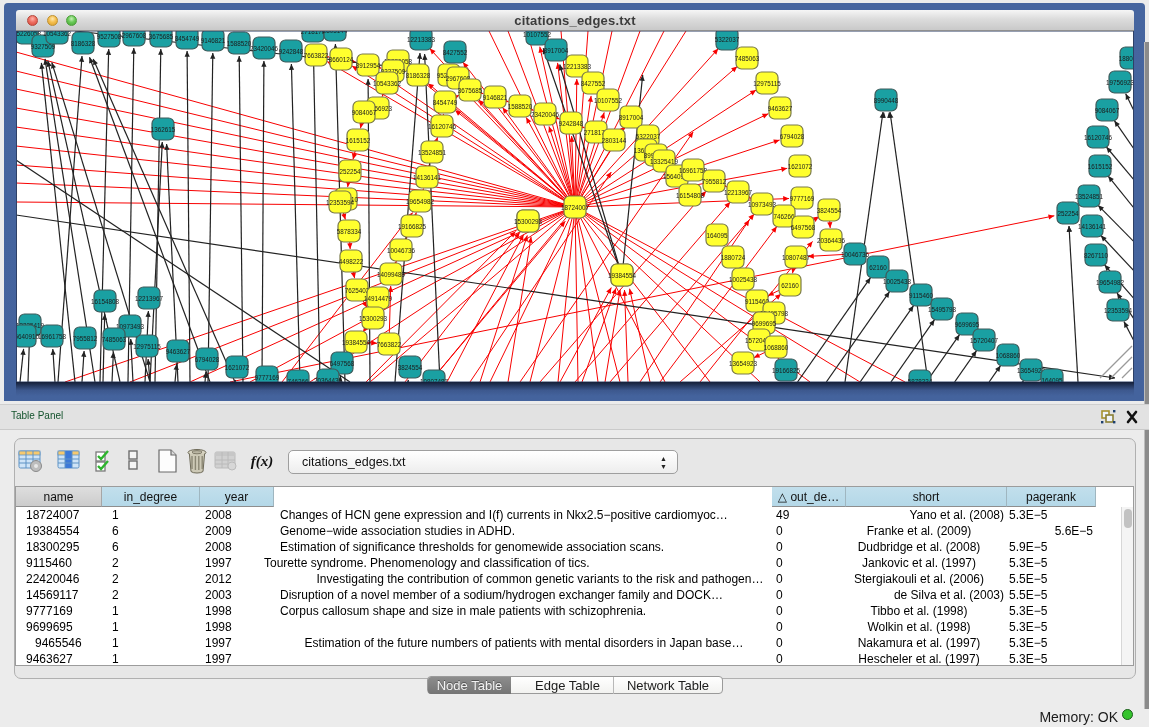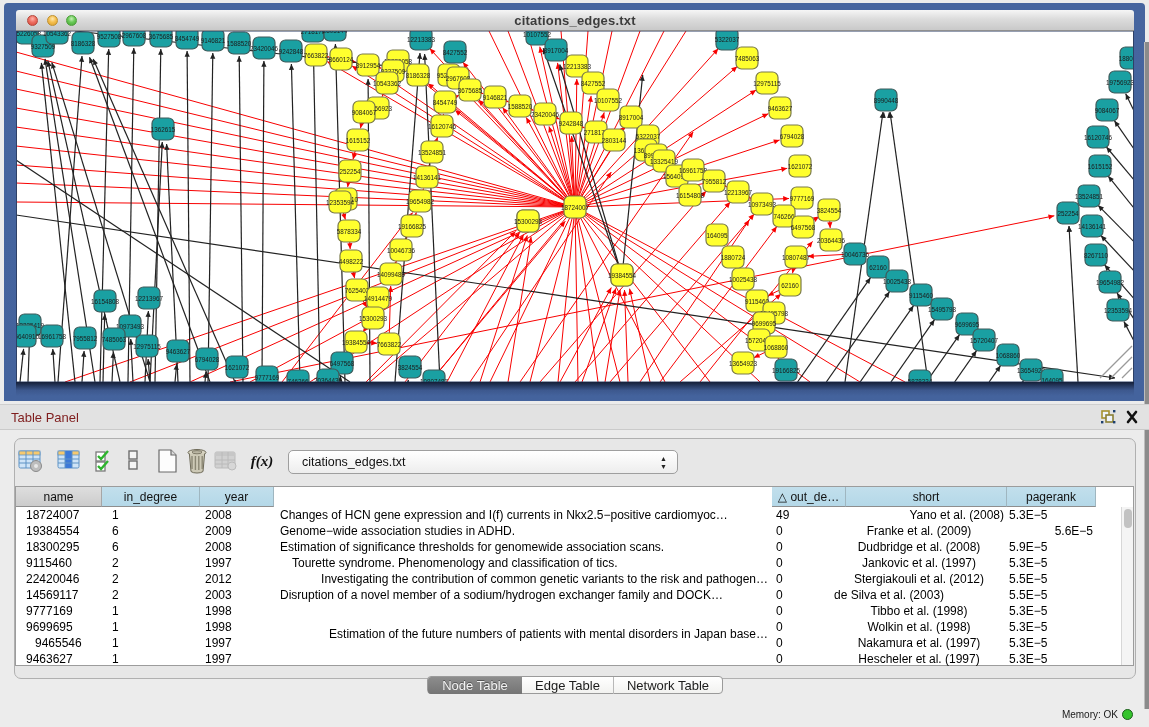--- a/index.html
+++ b/index.html
@@ -7,33 +7,33 @@
 .win{left:4px;top:3px;width:1141px;height:398px;background:linear-gradient(180deg,#46659f,#44639d);border-radius:4px 4px 0 0;}
 .winshadow{left:16px;top:382px;width:1118px;height:14px;background:linear-gradient(180deg,rgba(10,16,34,.82),rgba(40,56,98,.25) 60%,rgba(60,80,130,0));}
 .titlebar{left:16px;top:10px;width:1118px;height:21px;background:linear-gradient(180deg,#f6f6f6,#dcdcdc 45%,#c9c9c9);border-bottom:1px solid #8f8f8f;border-radius:3px 3px 0 0;}
 .title{width:100%;text-align:center;font-size:13px;font-weight:bold;color:#3c3c3c;line-height:21px;letter-spacing:.2px}
 .tl{top:14.5px;width:11px;height:11px;border-radius:50%;}
 .tl.r{left:26.5px;background:radial-gradient(circle at 50% 32%,#ffb3ab 0%,#ee6f62 45%,#d44638 100%);border:1px solid #b5473c}
 .tl.y{left:46.5px;background:radial-gradient(circle at 50% 32%,#ffe9b0 0%,#f5bf4f 45%,#d99e2b 100%);border:1px solid #bf912e}
 .tl.g{left:65.5px;background:radial-gradient(circle at 50% 32%,#c8efb9 0%,#69ca57 45%,#47a336 100%);border:1px solid #4e9e3c}
 .rstrip{left:1144px;top:42px;width:5px;height:667px;background:#8b8b8b;border-left:1px solid #bdbdbd}
 .tpbar{left:0;top:404px;width:1149px;height:26px;background:#e2e2e2;border-top:1px solid #cfcfcf;border-bottom:1px solid #cacaca}
-.tpbar span{position:absolute;left:11px;top:5px;font-size:13px;color:#7f1d1d}
+.tpbar span{position:absolute;left:11px;top:5px;font-size:10px;color:#14532d}
 .panel{left:14px;top:438px;width:1122px;height:241px;background:#e7e7e7;border:1px solid #b0b0b0;border-radius:7px}
 .tbl{left:15px;top:486px;width:1119px;height:180px;background:#fff;border:1px solid #9c9c9c;font-size:12px}
 .hdr{position:absolute;top:0;height:20px;line-height:20px;text-align:center;color:#111;
   background:linear-gradient(180deg,#c2dfec,#b4d8e8);border-right:1px solid #9fb6c0;border-bottom:1px solid #8e8e8e;overflow:hidden;white-space:nowrap}
 .hdr.g{background:linear-gradient(180deg,#dedede,#cccccc);border-right:1px solid #a6a6a6}
 .cell{position:absolute;height:16px;line-height:16px;color:#000;overflow:hidden;white-space:nowrap}
 .tabs{left:427px;top:676px;width:296px;height:18px;border:1px solid #9a9a9a;border-radius:4px;background:linear-gradient(180deg,#ffffff,#f2f2f0);font-size:13px;line-height:17px;color:#1c1c1c;text-align:center}
 .seg{position:absolute;top:0;height:17px}
 .seg.sel{background:linear-gradient(180deg,#8d8d8d,#747474);color:#f2f2f2;border-radius:3px 0 0 3px;text-shadow:0 -1px 0 #555}
 .segdiv{position:absolute;top:0;width:1px;height:17px;background:#b8b8b8}
 .status{left:0;top:700px;width:1149px;height:27px;}
-.mem{position:absolute;right:31px;top:9px;font-size:10px;color:#1a1a1a}
+.mem{position:absolute;right:31px;top:9px;font-size:14px;color:#1a1a1a}
 .dot{position:absolute;right:16px;top:9px;width:11px;height:11px;border-radius:50%;background:#35c42d;border:1.5px solid #1c5c1c}
 .dd{left:288px;top:450px;width:390px;height:24px;border:1px solid #9e9e9e;border-radius:5px;background:linear-gradient(180deg,#ffffff,#ededed);font-size:12.5px;line-height:22px;color:#111;padding-left:13px}
 .dd .ar{position:absolute;right:10px;top:4px;font-size:7px;color:#222;line-height:7.5px}
 .scroll{left:1121px;top:507px;width:12px;height:158px;background:#f4f4f4;border-left:1px solid #d7d7d7}
 .thumb{position:absolute;left:2px;top:2px;width:8px;height:19px;background:#c2c2c2;border-radius:4px}
 .paneicons{position:absolute;right:8px;top:409px;width:40px;height:16px}
 </style></head><body>
 <div class="abs win"></div>
 <svg width="1118" height="351" viewBox="0 0 1118 351" style="position:absolute;left:16px;top:31px">
     <rect width="1118" height="351" fill="#ffffff"></rect>
@@ -777,68 +777,69 @@
     <div class="cell" style="left:10px;top:52px;width:76px;text-align:left">18300295</div>
     <div class="cell" style="left:96px;top:52px;width:84px;text-align:left">6</div>
     <div class="cell" style="left:189px;top:52px;width:62px;text-align:left">2008</div>
     <div class="cell" style="left:264px;top:52px;width:488px;text-align:left">Estimation of significance thresholds for genomewide association scans.</div>
     <div class="cell" style="left:760px;top:52px;width:66px;text-align:left">0</div>
     <div class="cell" style="left:818px;top:52px;width:170px;text-align:center">Dudbridge et al. (2008)</div>
     <div class="cell" style="left:993px;top:52px;width:84px;text-align:left">5.9E−5</div>
     <div class="cell" style="left:10px;top:68px;width:76px;text-align:left">9115460</div>
     <div class="cell" style="left:96px;top:68px;width:84px;text-align:left">2</div>
     <div class="cell" style="left:189px;top:68px;width:62px;text-align:left">1997</div>
-    <div class="cell" style="left:276px;top:68px;width:488px;text-align:left">Tourette syndrome. Phenomenology and classification of tics.</div>
+    <div class="cell" style="left:248px;top:68px;width:488px;text-align:left">Tourette syndrome. Phenomenology and classification of tics.</div>
     <div class="cell" style="left:760px;top:68px;width:66px;text-align:left">0</div>
     <div class="cell" style="left:818px;top:68px;width:170px;text-align:center">Jankovic et al. (1997)</div>
     <div class="cell" style="left:993px;top:68px;width:84px;text-align:left">5.3E−5</div>
     <div class="cell" style="left:10px;top:84px;width:76px;text-align:left">22420046</div>
     <div class="cell" style="left:96px;top:84px;width:84px;text-align:left">2</div>
     <div class="cell" style="left:189px;top:84px;width:62px;text-align:left">2012</div>
-    <div class="cell" style="left:264px;top:84px;width:488px;text-align:right">Investigating the contribution of common genetic variants to the risk and pathogen…</div>
+    <div class="cell" style="left:280px;top:84px;width:488px;text-align:center">Investigating the contribution of common genetic variants to the risk and pathogen…</div>
     <div class="cell" style="left:760px;top:84px;width:66px;text-align:left">0</div>
-    <div class="cell" style="left:818px;top:84px;width:170px;text-align:center">Stergiakouli et al. (2012)</div>
+    <div class="cell" style="left:818px;top:84px;width:170px;text-align:center">Stergiakouli et al. (2006)</div>
     <div class="cell" style="left:993px;top:84px;width:84px;text-align:left">5.5E−5</div>
     <div class="cell" style="left:10px;top:100px;width:76px;text-align:left">14569117</div>
     <div class="cell" style="left:96px;top:100px;width:84px;text-align:left">2</div>
     <div class="cell" style="left:189px;top:100px;width:62px;text-align:left">2003</div>
     <div class="cell" style="left:264px;top:100px;width:488px;text-align:left">Disruption of a novel member of a sodium/hydrogen exchanger family and DOCK…</div>
     <div class="cell" style="left:760px;top:100px;width:66px;text-align:left">0</div>
-    <div class="cell" style="left:818px;top:100px;width:170px;text-align:left">de Silva et al. (2003)</div>
+    <div class="cell" style="left:818px;top:100px;width:170px;text-align:right">de Silva et al. (2003)</div>
     <div class="cell" style="left:993px;top:100px;width:84px;text-align:left">5.5E−5</div>
     <div class="cell" style="left:10px;top:116px;width:76px;text-align:left">9777169</div>
     <div class="cell" style="left:96px;top:116px;width:84px;text-align:left">1</div>
     <div class="cell" style="left:189px;top:116px;width:62px;text-align:left">1998</div>
+    <div class="cell" style="left:264px;top:116px;width:488px;text-align:left">Corpus callosum shape and size in male patients with schizophrenia.</div>
     <div class="cell" style="left:760px;top:116px;width:66px;text-align:left">0</div>
     <div class="cell" style="left:818px;top:116px;width:170px;text-align:center">Tibbo et al. (1998)</div>
     <div class="cell" style="left:993px;top:116px;width:84px;text-align:left">5.3E−5</div>
     <div class="cell" style="left:10px;top:132px;width:76px;text-align:left">9699695</div>
     <div class="cell" style="left:96px;top:132px;width:84px;text-align:left">1</div>
     <div class="cell" style="left:189px;top:132px;width:62px;text-align:left">1998</div>
     <div class="cell" style="left:760px;top:132px;width:66px;text-align:left">0</div>
     <div class="cell" style="left:818px;top:132px;width:170px;text-align:center">Wolkin et al. (1998)</div>
     <div class="cell" style="left:993px;top:132px;width:84px;text-align:left">5.3E−5</div>
     <div class="cell" style="left:19px;top:148px;width:76px;text-align:left">9465546</div>
     <div class="cell" style="left:96px;top:148px;width:84px;text-align:left">1</div>
     <div class="cell" style="left:189px;top:148px;width:62px;text-align:left">1997</div>
-    <div class="cell" style="left:264px;top:139px;width:488px;text-align:right">Estimation of the future numbers of patients with mental disorders in Japan base…</div>
+    <div class="cell" style="left:264px;top:148px;width:488px;text-align:center">Estimation of the future numbers of patients with mental disorders in Japan base…</div>
     <div class="cell" style="left:760px;top:148px;width:66px;text-align:left">0</div>
     <div class="cell" style="left:818px;top:148px;width:170px;text-align:center">Nakamura et al. (1997)</div>
     <div class="cell" style="left:993px;top:148px;width:84px;text-align:left">5.3E−5</div>
     <div class="cell" style="left:10px;top:164px;width:76px;text-align:left">9463627</div>
     <div class="cell" style="left:96px;top:164px;width:84px;text-align:left">1</div>
     <div class="cell" style="left:189px;top:164px;width:62px;text-align:left">1997</div>
     <div class="cell" style="left:760px;top:164px;width:66px;text-align:left">0</div>
     <div class="cell" style="left:818px;top:164px;width:170px;text-align:center">Hescheler et al. (1997)</div>
     <div class="cell" style="left:993px;top:164px;width:84px;text-align:left">5.3E−5</div>
   </div>
 <div class="abs scroll">
     <div class="thumb"></div>
   </div>
 <div class="abs tabs">
-<div class="seg sel" style="left:0;width:94px">Node Table</div>
+<div class="seg sel" style="left:0;width:83px">Node Table</div>
 <div class="seg" style="left:94px;width:91px">Edge Table</div>
 <div class="segdiv" style="left:185px"></div>
 <div class="seg" style="left:186px;width:108px">Network Table</div>
 </div>
 <div class="abs status">
     <span class="mem">Memory: OK</span>
     <span class="dot"></span>
   </div>
 </body></html>

